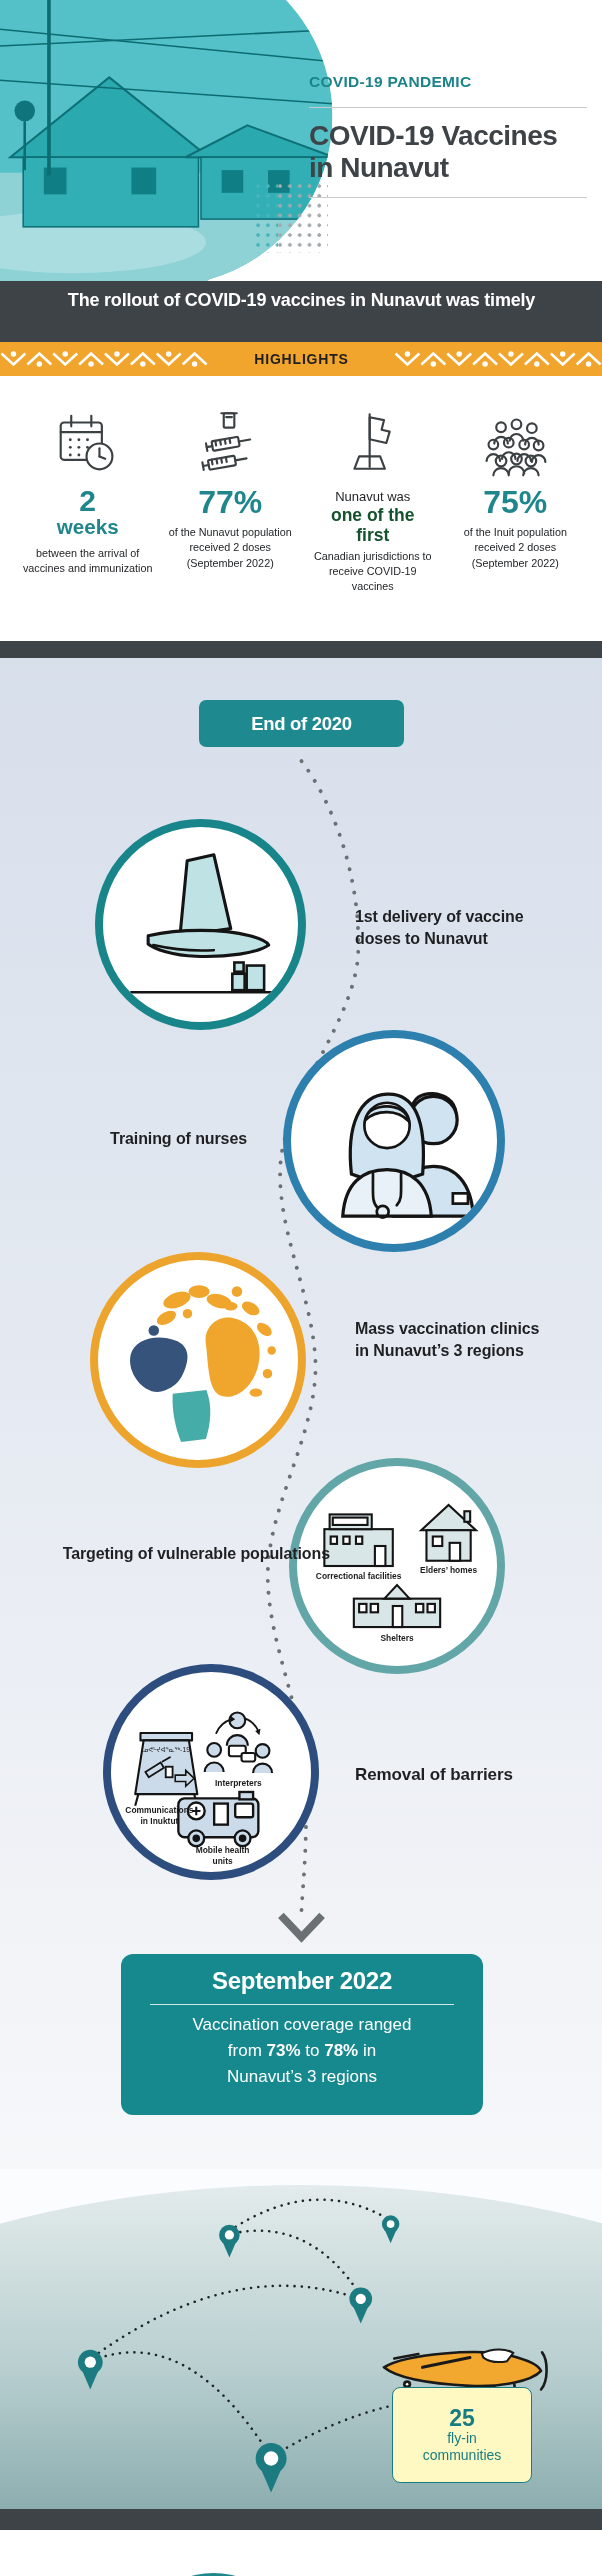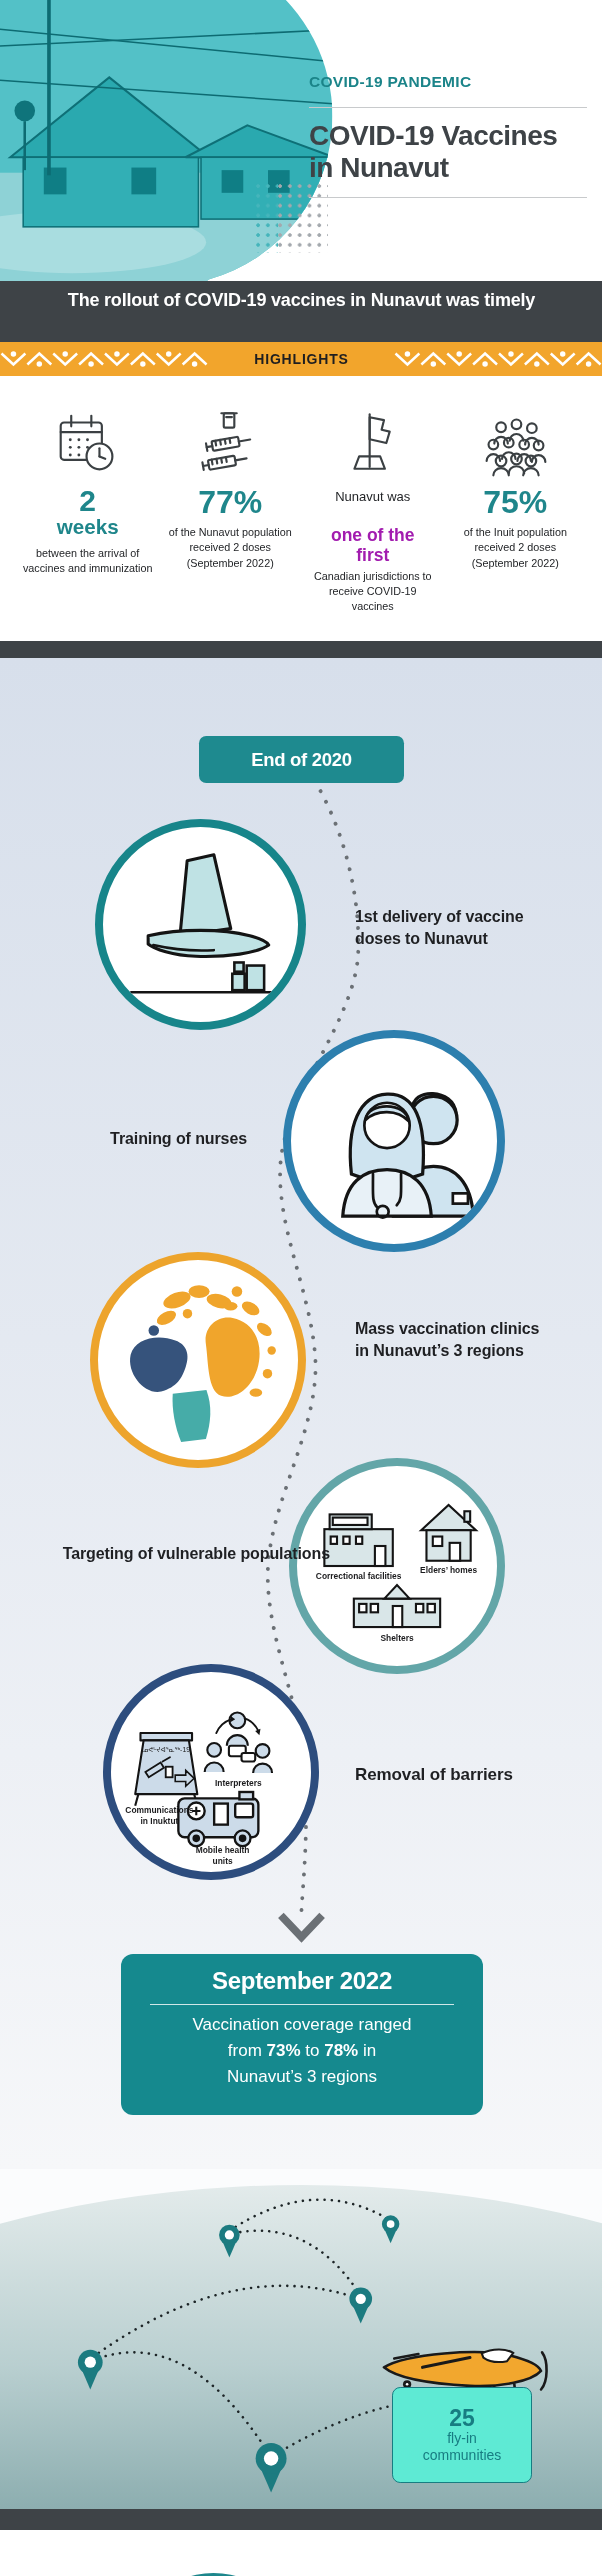--- a/index.html
+++ b/index.html
@@ -24,44 +24,44 @@
   #band .lbl{font-size:14px;font-weight:bold;color:#1e1e20;letter-spacing:0.8px;margin:0 11.3px;white-space:nowrap;}
 
   
   #stats{top:376px;height:266px;background:#fff;display:grid;grid-template-columns:repeat(4,1fr);gap:10.3px;padding:34px 21.6px 0 21.6px;box-sizing:border-box;}
   .stat{display:flex;flex-direction:column;align-items:center;text-align:center;}
   .stat .ic{height:68px;display:flex;align-items:flex-end;}
   .stat .v-big{margin-top:8.2px;font-size:32px;font-weight:bold;color:#1f868b;line-height:1;}
   .stat .v-big.n2{font-size:30px;}
   .stat .v-sub{font-size:20.6px;font-weight:bold;color:#1f868b;line-height:1.1;}
   .stat .v-pre{margin-top:11.3px;font-size:13px;color:#232528;line-height:1.2;}
-  .stat .v-mid{font-size:17.5px;font-weight:bold;color:#a21caf;line-height:1.15;width:93px;margin-top:20px;}
+  .stat .v-mid{font-size:17.5px;font-weight:bold;color:#14532d;line-height:1.15;width:93px;}
   .stat .d{margin-top:7.2px;font-size:10.8px;line-height:1.4;color:#232528;max-width:130px;}
 
   .divbar{background:#3e4347;}
   #div1{top:641px;height:17px;}
   #div2{top:2509px;height:20.6px;}
 
   
   #timeline{top:658px;height:1511px;background:linear-gradient(180deg,#d7dfeb 0%,#e4e9f1 45%,#f6f7f9 100%);}
   .startbox{left:199px;top:42px;width:205px;height:47px;background:#1e8a8f;border-radius:7.2px;color:#fff;
-            font-size:18.5px;font-weight:bold;text-align:center;line-height:47px;letter-spacing:-0.3px;margin-top:36px;}
+            font-size:18.5px;font-weight:bold;text-align:center;line-height:47px;letter-spacing:-0.3px;}
   .tl-circle{border-radius:50%;background:#fff;box-sizing:border-box;overflow:hidden;}
   .tl-label{font-size:16px;line-height:1.35;font-weight:bold;color:#1f2023;letter-spacing:-0.1px;}
   #septbox{left:121px;top:1296px;width:362px;height:161px;background:#15898e;border-radius:12px;color:#fff;text-align:center;box-sizing:border-box;padding-top:13.4px;}
   #septbox .t{font-size:24px;font-weight:bold;letter-spacing:-0.3px;}
   #septbox .rule{width:304px;margin:8.2px auto 7.2px auto;border-top:0.5px solid rgba(255,255,255,.8);}
   #septbox .b{font-size:17px;line-height:1.55;font-weight:300;}
   #septbox .b b{font-weight:bold;}
 
   
   #mapsec{top:2169px;height:340px;background:#fbfcfd;overflow:hidden;}
   #dome{left:-368px;top:15.5px;width:1340px;height:721px;border-radius:50%;
         background:linear-gradient(180deg,#e3ebeb 0%,#b9cfd0 25%,#8aacae 46%,#86a9ab 100%);}
-  #flybox{left:392px;top:218px;width:138px;height:94px;background:#5eead4;border:1.5px solid #177d82;border-radius:8.2px;
+  #flybox{left:392px;top:218px;width:138px;height:94px;background:#fef9c3;border:1.5px solid #177d82;border-radius:8.2px;
           display:flex;flex-direction:column;align-items:center;justify-content:center;text-align:center;}
   #flybox .n{font-size:23px;font-weight:bold;color:#177d82;line-height:1.05;}
   #flybox .l{font-size:14px;color:#177d82;line-height:1.2;width:103px;}
 
   
   #collab{top:2530px;height:222px;background:#fff;}
   #collab-circle{left:125px;top:43px;width:177px;height:177px;border-radius:50%;background:#1d878c;text-align:center;}
 </style>
 </head>
 <body>

